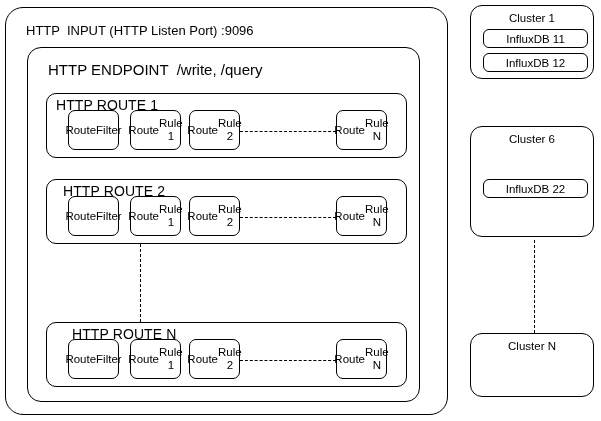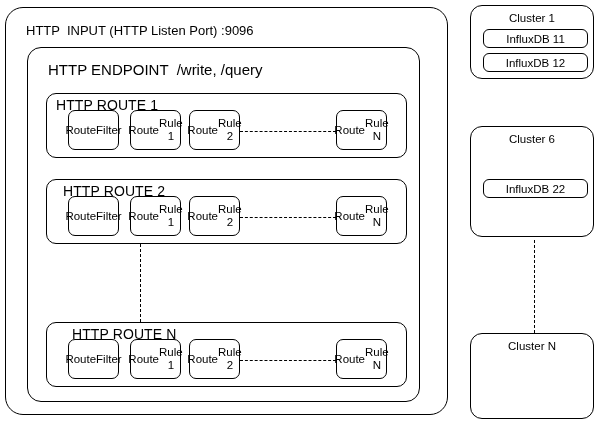--- a/index.html
+++ b/index.html
@@ -184,17 +184,17 @@
   <div class="box db" style="left:483px; top:29px; width:105px; height:19px;">InfluxDB 11</div>
   <div class="box db" style="left:483px; top:53px; width:105px; height:19px;">InfluxDB 12</div>
 
   <div class="box cluster" style="left:470px; top:126px; width:124px; height:111px;">
     <div class="label-cluster">Cluster 6</div>
   </div>
   <div class="box db" style="left:483px; top:179px; width:105px; height:19px;">InfluxDB 22</div>
 
   <div class="dash-v" style="left:534px; top:240px; height:93px;"></div>
 
-  <div class="box cluster" style="left:470px; top:333px; width:124px; height:86px;">
+  <div class="box cluster" style="left:470px; top:333px; width:124px; height:64px;">
     <div class="label-cluster">Cluster N</div>
   </div>
 
 </div>
 
 </body></html>

